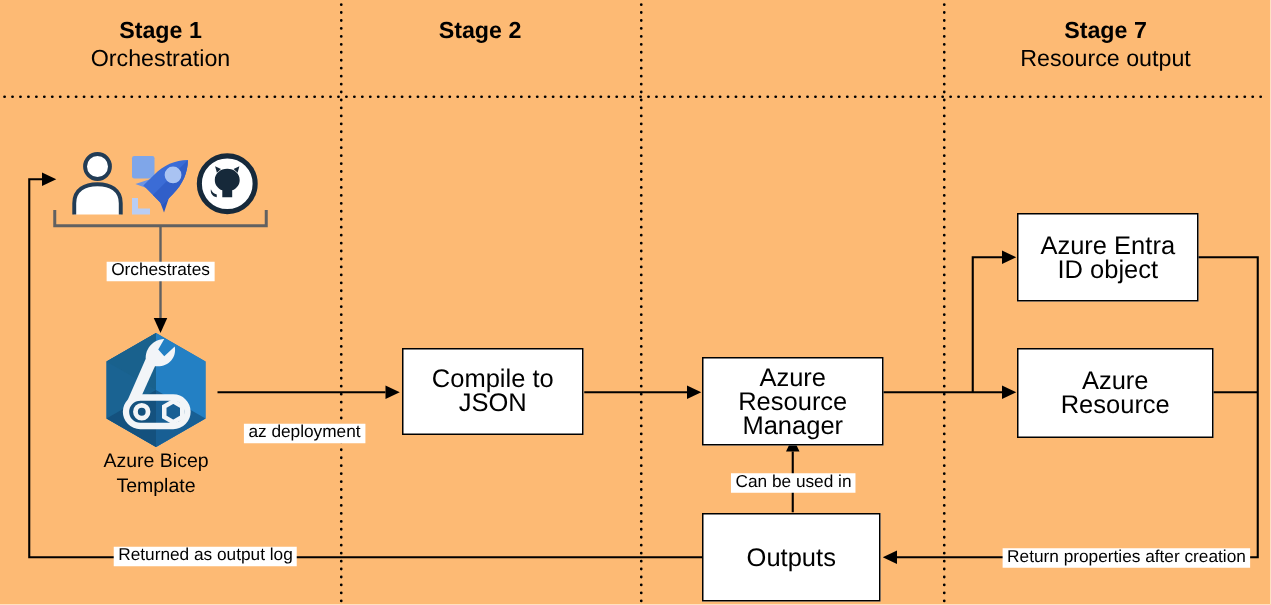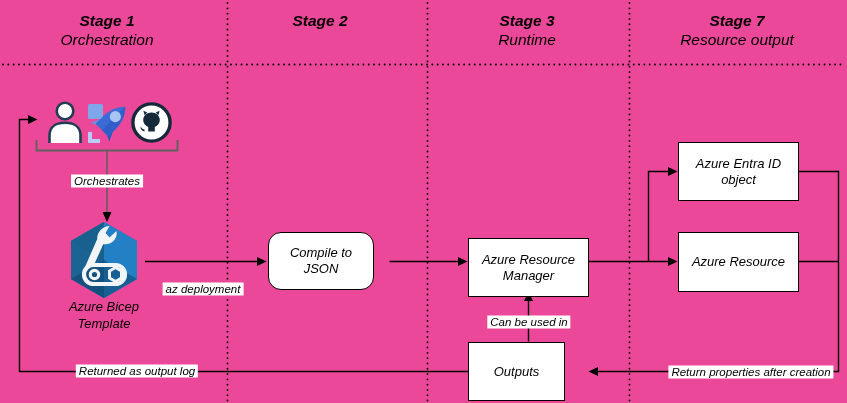--- a/index.html
+++ b/index.html
@@ -1,26 +1,26 @@
 <!DOCTYPE html>
 <html><head>
 <meta charset="utf-8">
 <style>
   html,body{margin:0;padding:0;background:#ffffff;}
   .canvas{
-    position:relative;width:847px;height:403px;background:#ec4899;
-    font-family:"Liberation Sans","DejaVu Sans",sans-serif;color:#000;overflow:hidden;font-style:italic;
+    position:relative;width:847px;height:403px;background:#fdba74;
+    font-family:"Liberation Sans","DejaVu Sans",sans-serif;color:#000;overflow:hidden;
   }
   .wires{position:absolute;left:0;top:0;width:847px;height:403px;}
   .stage-header{position:absolute;top:11px;width:220px;text-align:center;line-height:19px;font-size:15.5px;}
   .stage-header .t{font-weight:700;}
   .node-box{
     position:absolute;background:#fff;border:1px solid #000;
     display:flex;align-items:center;justify-content:center;text-align:center;
-    font-size:13px;line-height:16px;padding:2px 6px;box-sizing:border-box;
+    font-size:17px;line-height:16px;padding:2px 6px;box-sizing:border-box;
   }
   .edge-label{
     position:absolute;transform:translate(-50%,-50%);background:#fff;
     font-size:11.5px;line-height:13px;padding:0 3px;white-space:nowrap;
   }
   .icon{position:absolute;}
   .node-caption{position:absolute;text-align:center;font-size:13px;line-height:17px;}
 </style>
 </head>
 <body>
@@ -62,24 +62,20 @@
     </g>
   </svg>
 
   <div class="stage-header" style="left:-3px;">
     <div class="t">Stage 1</div>
     <div>Orchestration</div>
   </div>
   <div class="stage-header" style="left:210px;text-align:center;">
     <div class="t">Stage 2</div>
   </div>
-  <div class="stage-header" style="left:417px;">
-    <div class="t">Stage 3</div>
-    <div>Runtime</div>
-  </div>
   <div class="stage-header" style="left:627px;">
     <div class="t">Stage 7</div>
     <div>Resource output</div>
   </div>
 
   <svg class="icon" style="left:46px;top:100px;" width="38" height="44" viewBox="0 0 38 44">
     <circle cx="19" cy="11" r="8.3" fill="#fff" stroke="#223c55" stroke-width="2.6"></circle>
     <path d="M3.5 43 V35.5 C3.5 26.5 10.5 22.8 19 22.8 C27.5 22.8 34.5 26.5 34.5 35.5 V43" fill="#fff" stroke="#223c55" stroke-width="2.6"></path>
   </svg>
 
@@ -118,25 +114,25 @@
     <polygon points="73,59 40,78 40,40" fill="#185f94"></polygon>
     <polygon points="40,2 7,21 40,40" fill="#19618d"></polygon>
     <polygon points="21,47 29,47 40.5,21.5 33,19.5" fill="#f2f5f8"></polygon>
     <path d="M34 23 C31 15 36.5 6.5 45.5 6 L41.5 13 L45.5 17.5 L52.5 11 C54 19 47.5 25.5 38.5 24 Z" fill="#f2f5f8"></path>
     <rect x="20" y="45" width="41" height="19" rx="9.5" fill="none" stroke="#f2f5f8" stroke-width="4.2"></rect>
     <circle cx="30.5" cy="54.5" r="4.2" fill="none" stroke="#f2f5f8" stroke-width="3.2"></circle>
     <polygon points="51.5,47.5 57.5,51 57.5,58 51.5,61.5 45.5,58 45.5,51" fill="none" stroke="#f2f5f8" stroke-width="3"></polygon>
   </svg>
   <div class="node-caption" style="left:44px;top:298px;width:120px;">Azure Bicep Template</div>
 
-  <div class="node-box" style="left:268px;top:232px;width:106px;height:58px;border-radius:13px;">Compile to JSON</div>
+  <div class="node-box" style="left:268px;top:232px;width:121px;height:58px;">Compile to JSON</div>
   <div class="node-box" style="left:468px;top:238px;width:121px;height:59px;">Azure Resource Manager</div>
   <div class="node-box" style="left:678px;top:142px;width:121px;height:59px;">Azure Entra ID object</div>
-  <div class="node-box" style="left:678px;top:232px;width:121px;height:60px;">Azure Resource</div>
-  <div class="node-box" style="left:468px;top:342px;width:97px;height:59px;text-align:right;">Outputs</div>
+  <div class="node-box" style="left:678px;top:232px;width:131px;height:60px;">Azure Resource</div>
+  <div class="node-box" style="left:468px;top:342px;width:119px;height:59px;text-align:right;">Outputs</div>
 
   <div class="edge-label" style="left:107px;top:181px;">Orchestrates</div>
   <div class="edge-label" style="left:203px;top:261px;margin-top:28px;">az deployment</div>
   <div class="edge-label" style="left:529px;top:322px;">Can be used in</div>
   <div class="edge-label" style="left:137px;top:371px;text-align:right;">Returned as output log</div>
   <div class="edge-label" style="left:751px;top:372px;">Return properties after creation</div>
 
 </div>
 
 </body></html>

